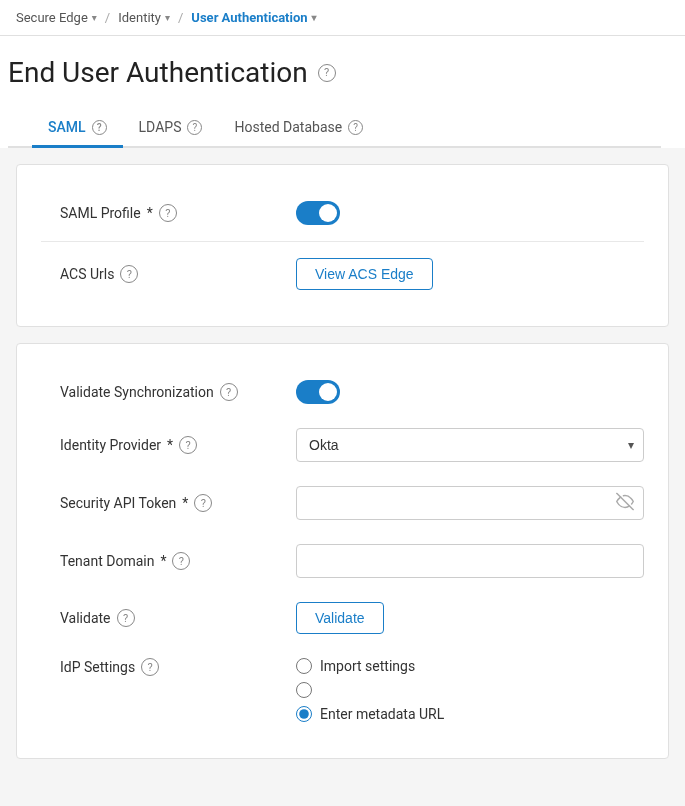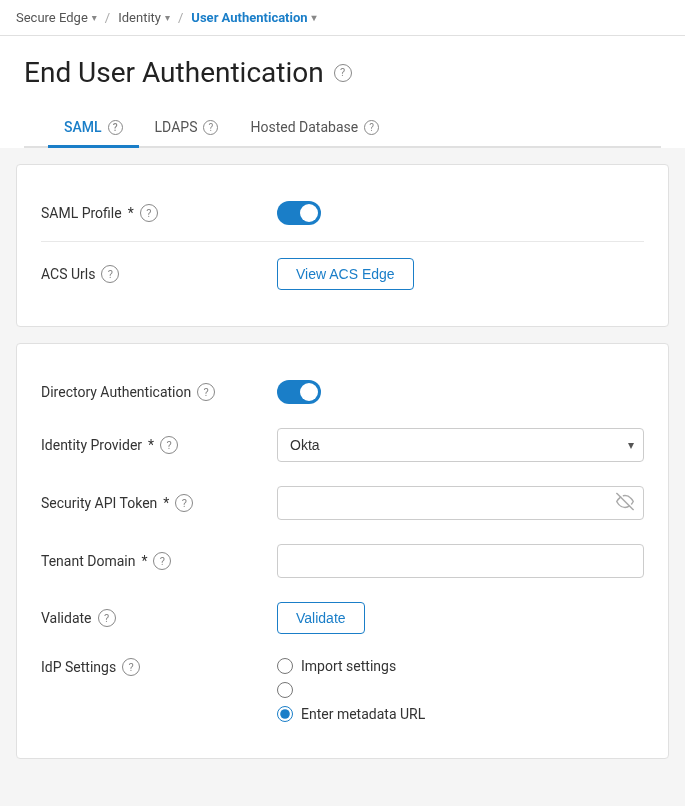--- a/index.html
+++ b/index.html
@@ -38,21 +38,21 @@
       margin: 0 2px;
     }
     .breadcrumb-chevron {
       font-size: 10px;
       color: #888;
     }
 
     
     .page-header {
       background: #fff;
-      padding: 20px 24px 0 24px;
+      padding: 20px 24px 0 8px;
     }
     .page-title {
       font-size: 28px;
       font-weight: 400;
       color: #222;
       margin-bottom: 20px;
       display: flex;
       align-items: center;
       gap: 10px;
     }
@@ -125,20 +125,21 @@
       gap: 16px;
     }
     .form-label {
       width: 220px;
       flex-shrink: 0;
       color: #333;
       font-size: 14px;
       display: flex;
       align-items: center;
       gap: 6px;
+      margin-left: 19px;
     }
     .form-control {
       flex: 1;
     }
 
     
     .toggle {
       position: relative;
       display: inline-block;
       width: 44px;
@@ -335,21 +336,21 @@
       <div class="form-control">
         <button class="btn-outline">View ACS Edge</button>
       </div>
     </div>
   </div>
 
   <div class="card">
 
     <div class="form-row">
       <div class="form-label">
-        <span>Directory Authentication</span>
+        <span>Validate Synchronization</span>
         <span class="help-icon">?</span>
       </div>
       <div class="form-control">
         <label class="toggle">
           <input type="checkbox" checked="" style="">
           <span class="toggle-slider"></span>
         </label>
       </div>
     </div>
 

